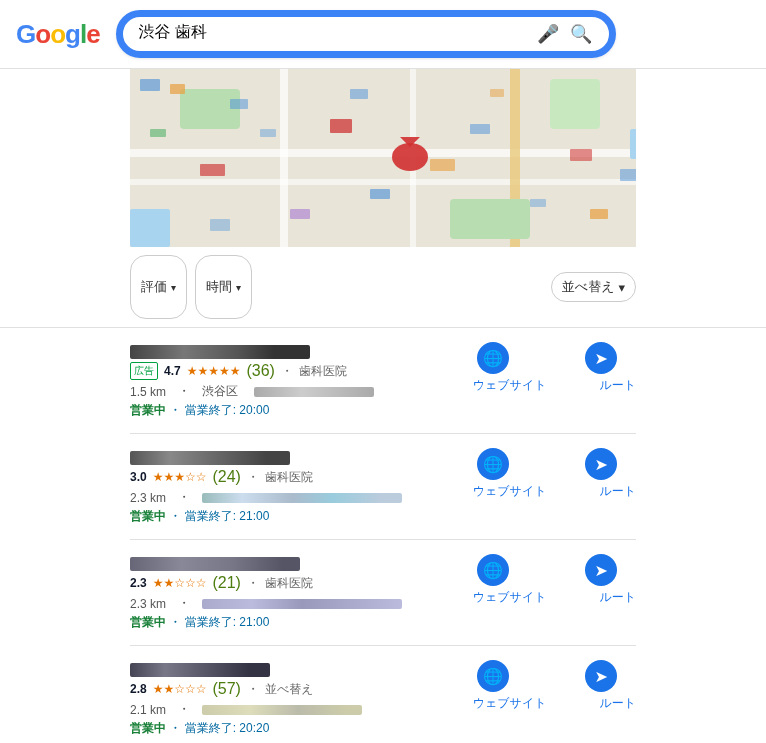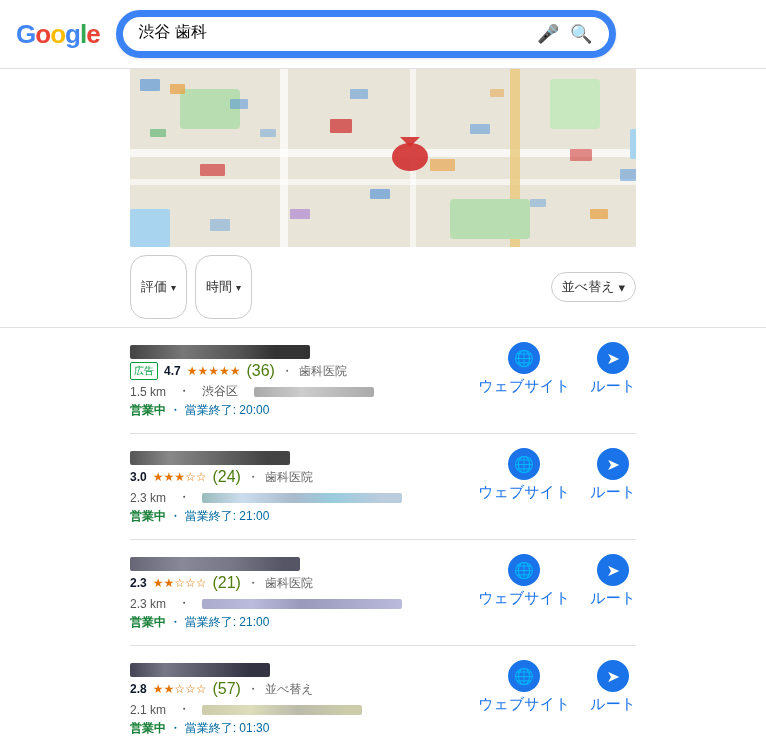--- a/index.html
+++ b/index.html
@@ -214,22 +214,23 @@
       display: flex;
       align-items: center;
       justify-content: center;
       font-size: 16px;
     }
 
     .website-icon { background: #1a73e8; color: white; }
     .route-icon { background: #1a73e8; color: white; transform: rotate(0deg); }
 
     .action-label {
-      font-size: 15px;
+      font-size: 12px;
       color: #1a73e8;
+      margin-left: 33px;
     }
 
     
     .show-more {
       padding: 12px 0;
       display: flex;
       align-items: center;
       gap: 8px;
       color: #1a73e8;
       font-size: 14px;
@@ -452,21 +453,21 @@
         <span class="category">・</span>
         <span class="category">並べ替え</span>
       </div>
       <div class="result-address">
         <span>2.1 km</span>
         <span>・</span>
         <span style="display:inline-block; height:10px; width:160px; background: linear-gradient(90deg, #cca 0%, #ddb 30%, #bba 60%, #cca 90%); border-radius:2px;"></span>
       </div>
       <div class="result-hours">
         <span class="open-status">営業中</span>
-        <span class="close-time">・ 當業終了: 01:30</span>
+        <span class="close-time">・ 當業終了: 20:20</span>
       </div>
     </div>
     <div class="result-actions">
       <div class="action-group">
         <div class="action-item">
           <div class="action-icon website-icon">🌐</div>
           <span class="action-label">ウェブサイト</span>
         </div>
         <div class="action-item">
           <div class="action-icon route-icon">➤</div>

